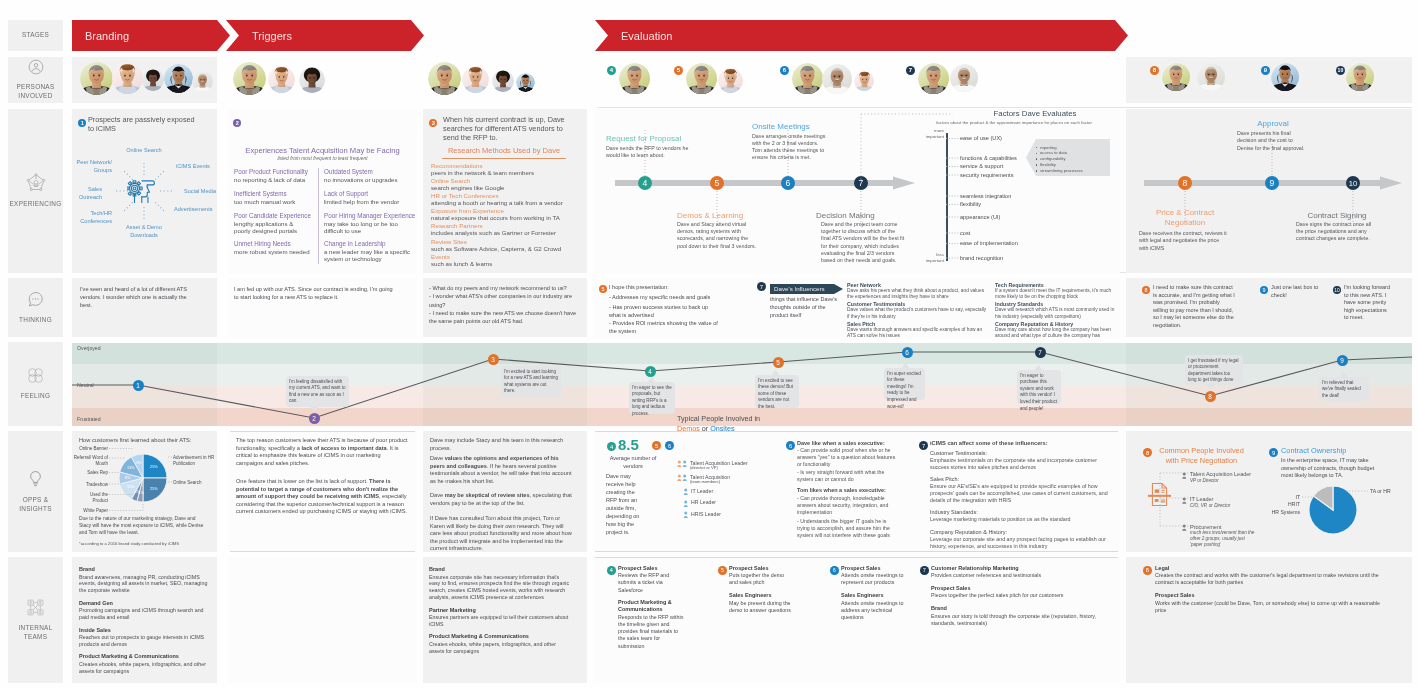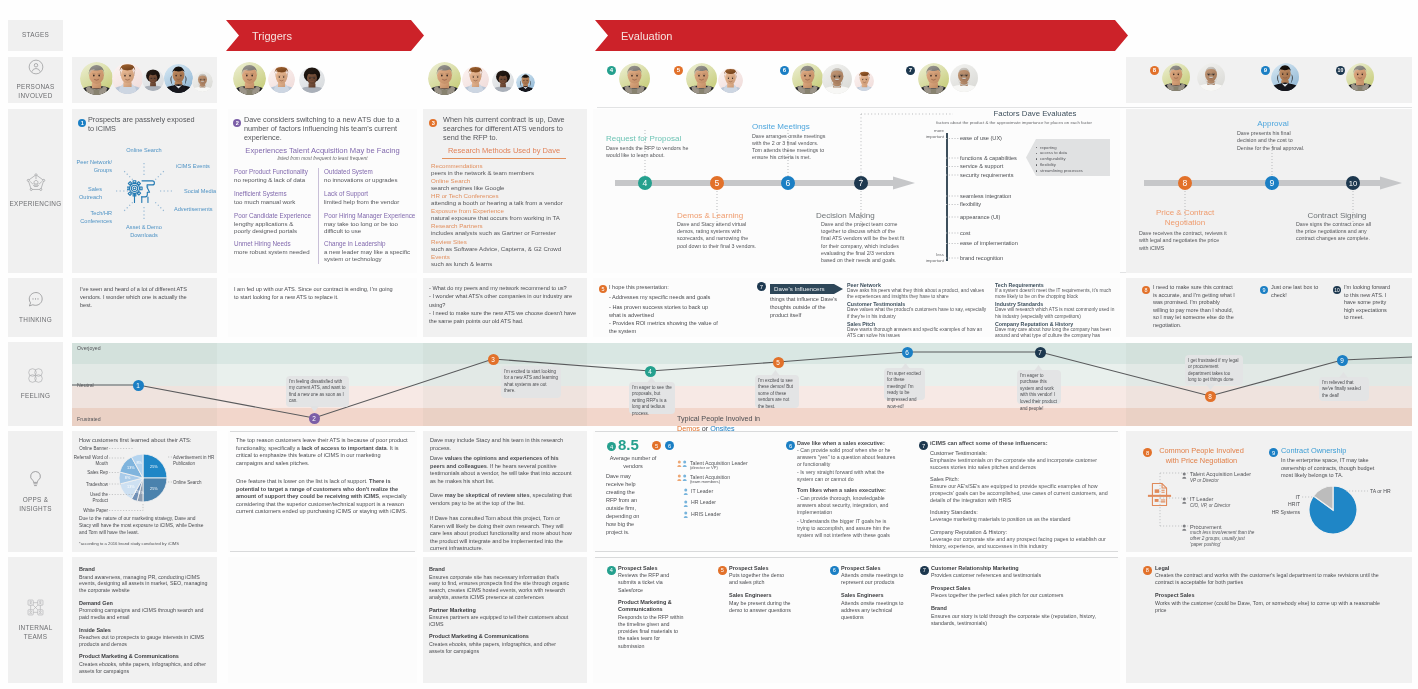--- a/index.html
+++ b/index.html
@@ -103,20 +103,23 @@
           <path d="M3.4 8.3a2.4 2.4 0 0 1 4.4 0"></path>
 <circle cx="20.4" cy="4.4" r="1.25"></circle>
           <path d="M18.2 8.3a2.4 2.4 0 0 1 4.4 0"></path>
 <circle cx="5.6" cy="19.2" r="1.25"></circle>
           <path d="M3.4 23.1a2.4 2.4 0 0 1 4.4 0"></path>
 <circle cx="20.4" cy="19.2" r="1.25"></circle>
           <path d="M18.2 23.1a2.4 2.4 0 0 1 4.4 0"></path>
 </svg></span>
       <div class="rl">INTERNAL
 TEAMS</div>
+    </div>
+    <div class="stg" style="left:72px;width:158px;clip-path:polygon(0 0,calc(100% - 13px) 0,100% 50%,calc(100% - 13px) 100%,0 100%)">
+      <span>Branding</span>
     </div>
     <div class="stg notch" style="left:226px;width:198px;clip-path:polygon(0 0,calc(100% - 13px) 0,100% 50%,calc(100% - 13px) 100%,0 100%,13px 50%)">
       <span>Triggers</span>
     </div>
     <div class="stg notch" style="left:595px;width:533px;clip-path:polygon(0 0,calc(100% - 13px) 0,100% 50%,calc(100% - 13px) 100%,0 100%,13px 50%)">
       <span>Evaluation</span>
     </div>
     <div class="pan" style="left:72px;top:57px;width:145px;height:46px"></div>
     <div class="pan" style="left:1126px;top:57px;width:286px;height:46px"></div>
     <span class="av" style="left:80px;top:62px;width:33px;height:33px"><svg width="33" height="33" viewBox="0 0 100 100">
@@ -1039,21 +1042,20 @@
       <line x1="72.0" y1="66.0" x2="72.0" y2="53.0" stroke="#8fb4d2" stroke-width="1.1" stroke-dasharray="1.2 2.4"></line>
       <line x1="83.3" y1="70.7" x2="92.5" y2="61.5" stroke="#8fb4d2" stroke-width="1.1" stroke-dasharray="1.2 2.4"></line>
       <line x1="88.0" y1="82.0" x2="101.0" y2="82.0" stroke="#8fb4d2" stroke-width="1.1" stroke-dasharray="1.2 2.4"></line>
       <line x1="83.3" y1="93.3" x2="92.5" y2="102.5" stroke="#8fb4d2" stroke-width="1.1" stroke-dasharray="1.2 2.4"></line>
       <line x1="72.0" y1="98.0" x2="72.0" y2="111.0" stroke="#8fb4d2" stroke-width="1.1" stroke-dasharray="1.2 2.4"></line>
       <line x1="60.7" y1="93.3" x2="51.5" y2="102.5" stroke="#8fb4d2" stroke-width="1.1" stroke-dasharray="1.2 2.4"></line>
       <line x1="56.0" y1="82.0" x2="43.0" y2="82.0" stroke="#8fb4d2" stroke-width="1.1" stroke-dasharray="1.2 2.4"></line>
       <line x1="60.7" y1="70.7" x2="51.5" y2="61.5" stroke="#8fb4d2" stroke-width="1.1" stroke-dasharray="1.2 2.4"></line>
     </svg>
 <span class="bdg" style="left:233px;top:119px;width:8.4px;height:8.4px;background:#7b5ea7;font-size:5.6px">2</span>
-    <div class="t" style="left:244px;top:116px;width:166px;font-size:7.3px;line-height:1.2;color:#55565a">Dave considers switching to a new ATS due to a number of factors influencing his team's current experience.</div>
     <div class="t" style="left:228px;top:146px;width:189px;font-size:7.6px;text-align:center;color:#8169ad">Experiences Talent Acquisition May be Facing</div>
     <div class="t" style="left:228px;top:156px;width:189px;font-size:4.9px;text-align:center;color:#6b6b6e;font-style:italic">listed from most frequent to least frequent</div>
     <div class="abs" style="left:318px;top:168px;width:1px;height:96px;background:#c9c0d8"></div>
     <div class="t" style="left:234px;top:168px;width:85px;font-size:6.3px;color:#8169ad">Poor Product Functionality</div>
     <div class="t" style="left:234px;top:175.5px;width:84px;font-size:6.1px;line-height:1.3;color:#55565a">no reporting &amp; lack of data</div>
     <div class="t" style="left:234px;top:190px;width:85px;font-size:6.3px;color:#8169ad">Inefficient Systems</div>
     <div class="t" style="left:234px;top:197.5px;width:84px;font-size:6.1px;line-height:1.3;color:#55565a">too much manual work</div>
     <div class="t" style="left:234px;top:212px;width:85px;font-size:6.3px;color:#8169ad">Poor Candidate Experience</div>
     <div class="t" style="left:234px;top:219.5px;width:74px;font-size:6.1px;line-height:1.3;color:#55565a">lengthy applications &amp; poorly designed portals</div>
     <div class="t" style="left:234px;top:240px;width:85px;font-size:6.3px;color:#8169ad">Unmet Hiring Needs</div>

